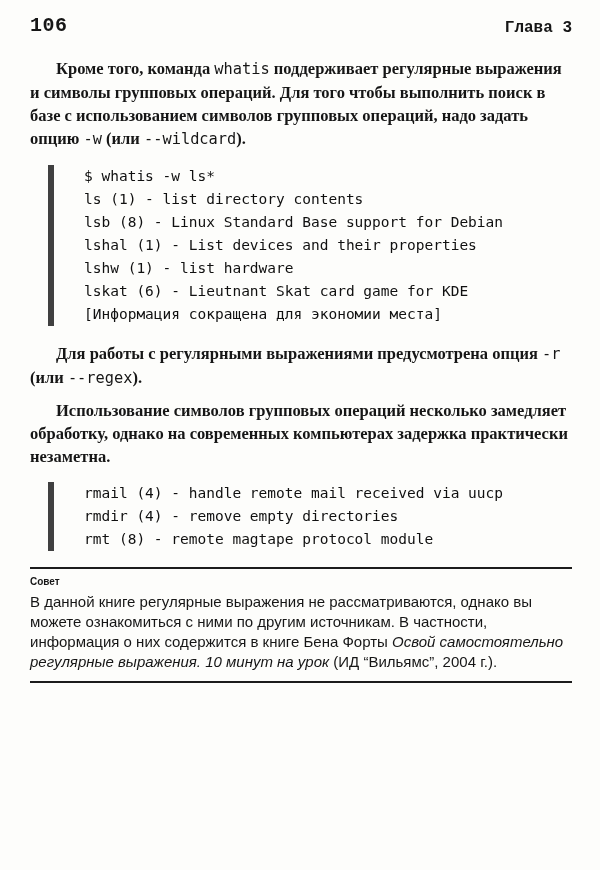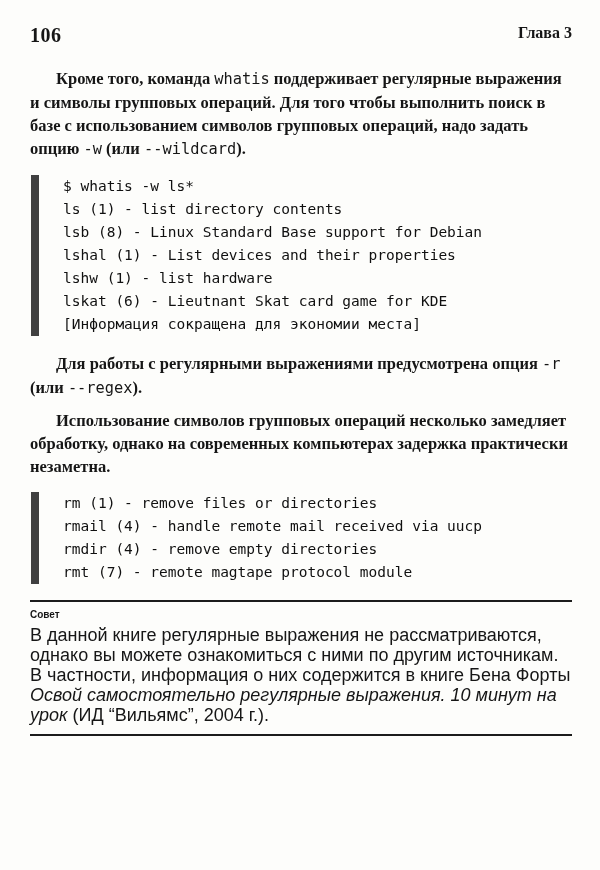--- a/index.html
+++ b/index.html
@@ -9,24 +9,23 @@
     background: #fdfdfb;
     color: #161616;
     font-family: "Liberation Serif", serif;
   }
   .page {
     width: 600px; height: 870px;
     padding: 14px 28px 16px 30px;
     overflow: hidden;
   }
   .page-header {
-    display: flex; justify-content: space-between; align-items: flex-start;
-    font-family: Liberation Serif, serif;
+    display: flex; justify-content: space-between; align-items: flex-end;
+    font-family: Liberation Mono, monospace;
     margin-bottom: 20px;
-    margin-top: 10px;
   }
   .page-number { font-size: 20px; font-weight: bold; letter-spacing: .5px; }
   .chapter-title { font-size: 16px; font-weight: 600; }
 
   .body-para {
     font-size: 16.5px;
     line-height: 23px;
     font-weight: bold;
     margin: 0 0 9px 0;
     text-align: left;
@@ -38,57 +37,57 @@
     font-family: "DejaVu Sans Mono", "Liberation Mono", monospace;
     font-weight: normal;
     font-size: 0.93em;
   }
   .seg-italic { font-style: italic; }
 
   .code-block {
     font-family: "DejaVu Sans Mono", "Liberation Mono", monospace;
     font-size: 14.5px;
     line-height: 23px;
-    border-left: 8px solid #404040;
-    padding-left: 24px;
-    margin: 14px 0 16px 1px;
+    border-left: 6px solid #404040;
+    padding-left: 30px;
+    margin: 14px 0 16px 18px;
     color: #101010;
     white-space: pre;
   }
   .code-line { }
 
   .tip {
     border-top: 2px solid #1c1c1c;
     border-bottom: 2px solid #1c1c1c;
     padding: 7px 0 9px 0;
     margin: 16px 0 18px 0;
     font-family: "Liberation Sans", sans-serif;
   }
   .tip-title { font-weight: bold; font-size: 10px; margin-bottom: 5px; }
-  .tip-body { font-size: 18px; line-height: 20px; margin: 0; }
+  .tip-body { font-size: 15px; line-height: 20px; margin: 0; }
 </style>
 </head>
 <body>
 
 <div class="page">
 
   <header class="page-header">
     <span class="page-number">106</span>
     <span class="chapter-title">Глава 3</span>
   </header>
 
   <p class="body-para indent"><span class="seg-normal">Кроме того, команда </span><span class="seg-mono">whatis</span><span class="seg-normal"> поддерживает регулярные выражения и символы групповых операций. Для того чтобы выполнить поиск в базе с использованием символов групповых операций, надо задать опцию </span><span class="seg-mono">-w</span><span class="seg-normal"> (или </span><span class="seg-mono">--wildcard</span><span class="seg-normal">).</span></p>
 
   <div class="code-block"><div class="code-line">$ whatis -w ls*</div><div class="code-line">ls (1) - list directory contents</div><div class="code-line">lsb (8) - Linux Standard Base support for Debian</div><div class="code-line">lshal (1) - List devices and their properties</div><div class="code-line">lshw (1) - list hardware</div><div class="code-line">lskat (6) - Lieutnant Skat card game for KDE</div><div class="code-line">[Информация сокращена для экономии места]</div></div>
 
   <p class="body-para indent"><span class="seg-normal">Для работы с регулярными выражениями предусмотрена опция </span><span class="seg-mono">-r</span><span class="seg-normal"> (или </span><span class="seg-mono">--regex</span><span class="seg-normal">).</span></p>
 
   <p class="body-para indent">Использование символов групповых операций несколько замедляет обработку, однако на современных компьютерах задержка практически незаметна.</p>
 
-  <div class="code-block"><div class="code-line">rm (1) - remove files or directories</div><div class="code-line">rmail (4) - handle remote mail received via uucp</div><div class="code-line">rmdir (4) - remove empty directories</div><div class="code-line">rmt (7) - remote magtape protocol module</div></div>
+  <div class="code-block"><div class="code-line">rmail (4) - handle remote mail received via uucp</div><div class="code-line">rmdir (4) - remove empty directories</div><div class="code-line">rmt (8) - remote magtape protocol module</div></div>
 
   <section class="tip">
     <div class="tip-title">Совет</div>
     <p class="tip-body"><span class="seg-normal">В данной книге регулярные выражения не рассматриваются, однако вы можете ознакомиться с ними по другим источникам. В частности, информация о них содержится в книге Бена Форты </span><span class="seg-italic">Освой самостоятельно регулярные выражения. 10 минут на урок</span><span class="seg-normal"> (ИД “Вильямс”, 2004 г.).</span></p>
   </section>
 
 
 </div>
 
 </body></html>

